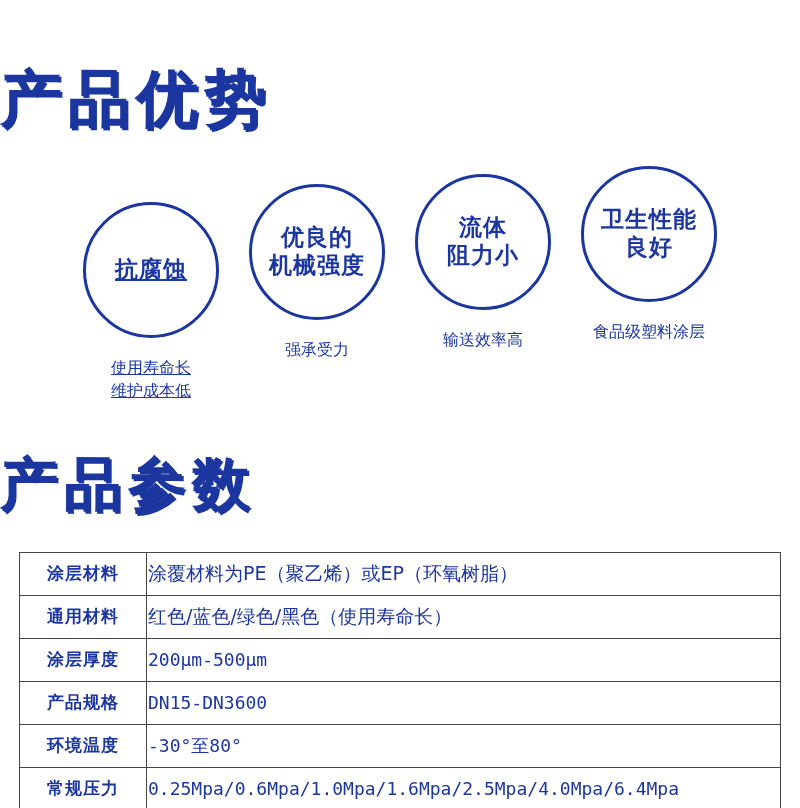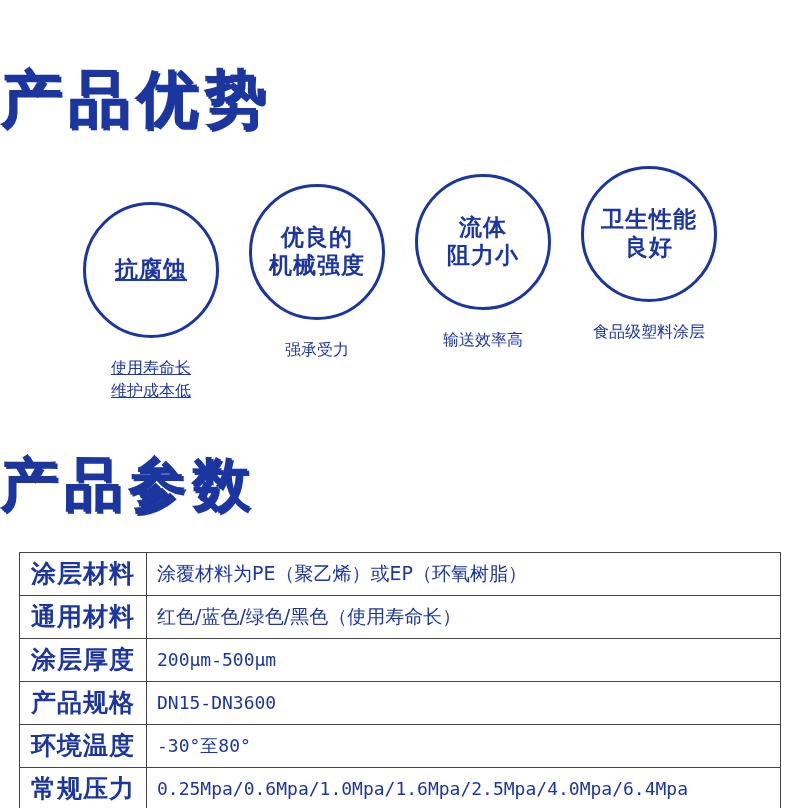--- a/index.html
+++ b/index.html
@@ -106,26 +106,26 @@
   table.params td {
     border: 1px solid #444444;
     height: 40px;
     vertical-align: middle;
     color: #1c36a0;
   }
   td.key {
     width: 124px;
     text-align: center;
     font-weight: bold;
-    font-size: 25px;
+    font-size: 17px;
     font-family: "DejaVu Sans", sans-serif;
     letter-spacing: 1px;
   }
   td.val {
-    padding-left: 10px;
+    padding-left: 1px;
     font-size: 18px;
     font-family: "DejaVu Sans Mono", monospace;
     letter-spacing: 0px;
   }
   td.val.cjk {
     font-family: "DejaVu Sans", sans-serif;
     font-size: 19px;
   }
 </style>
 </head>

